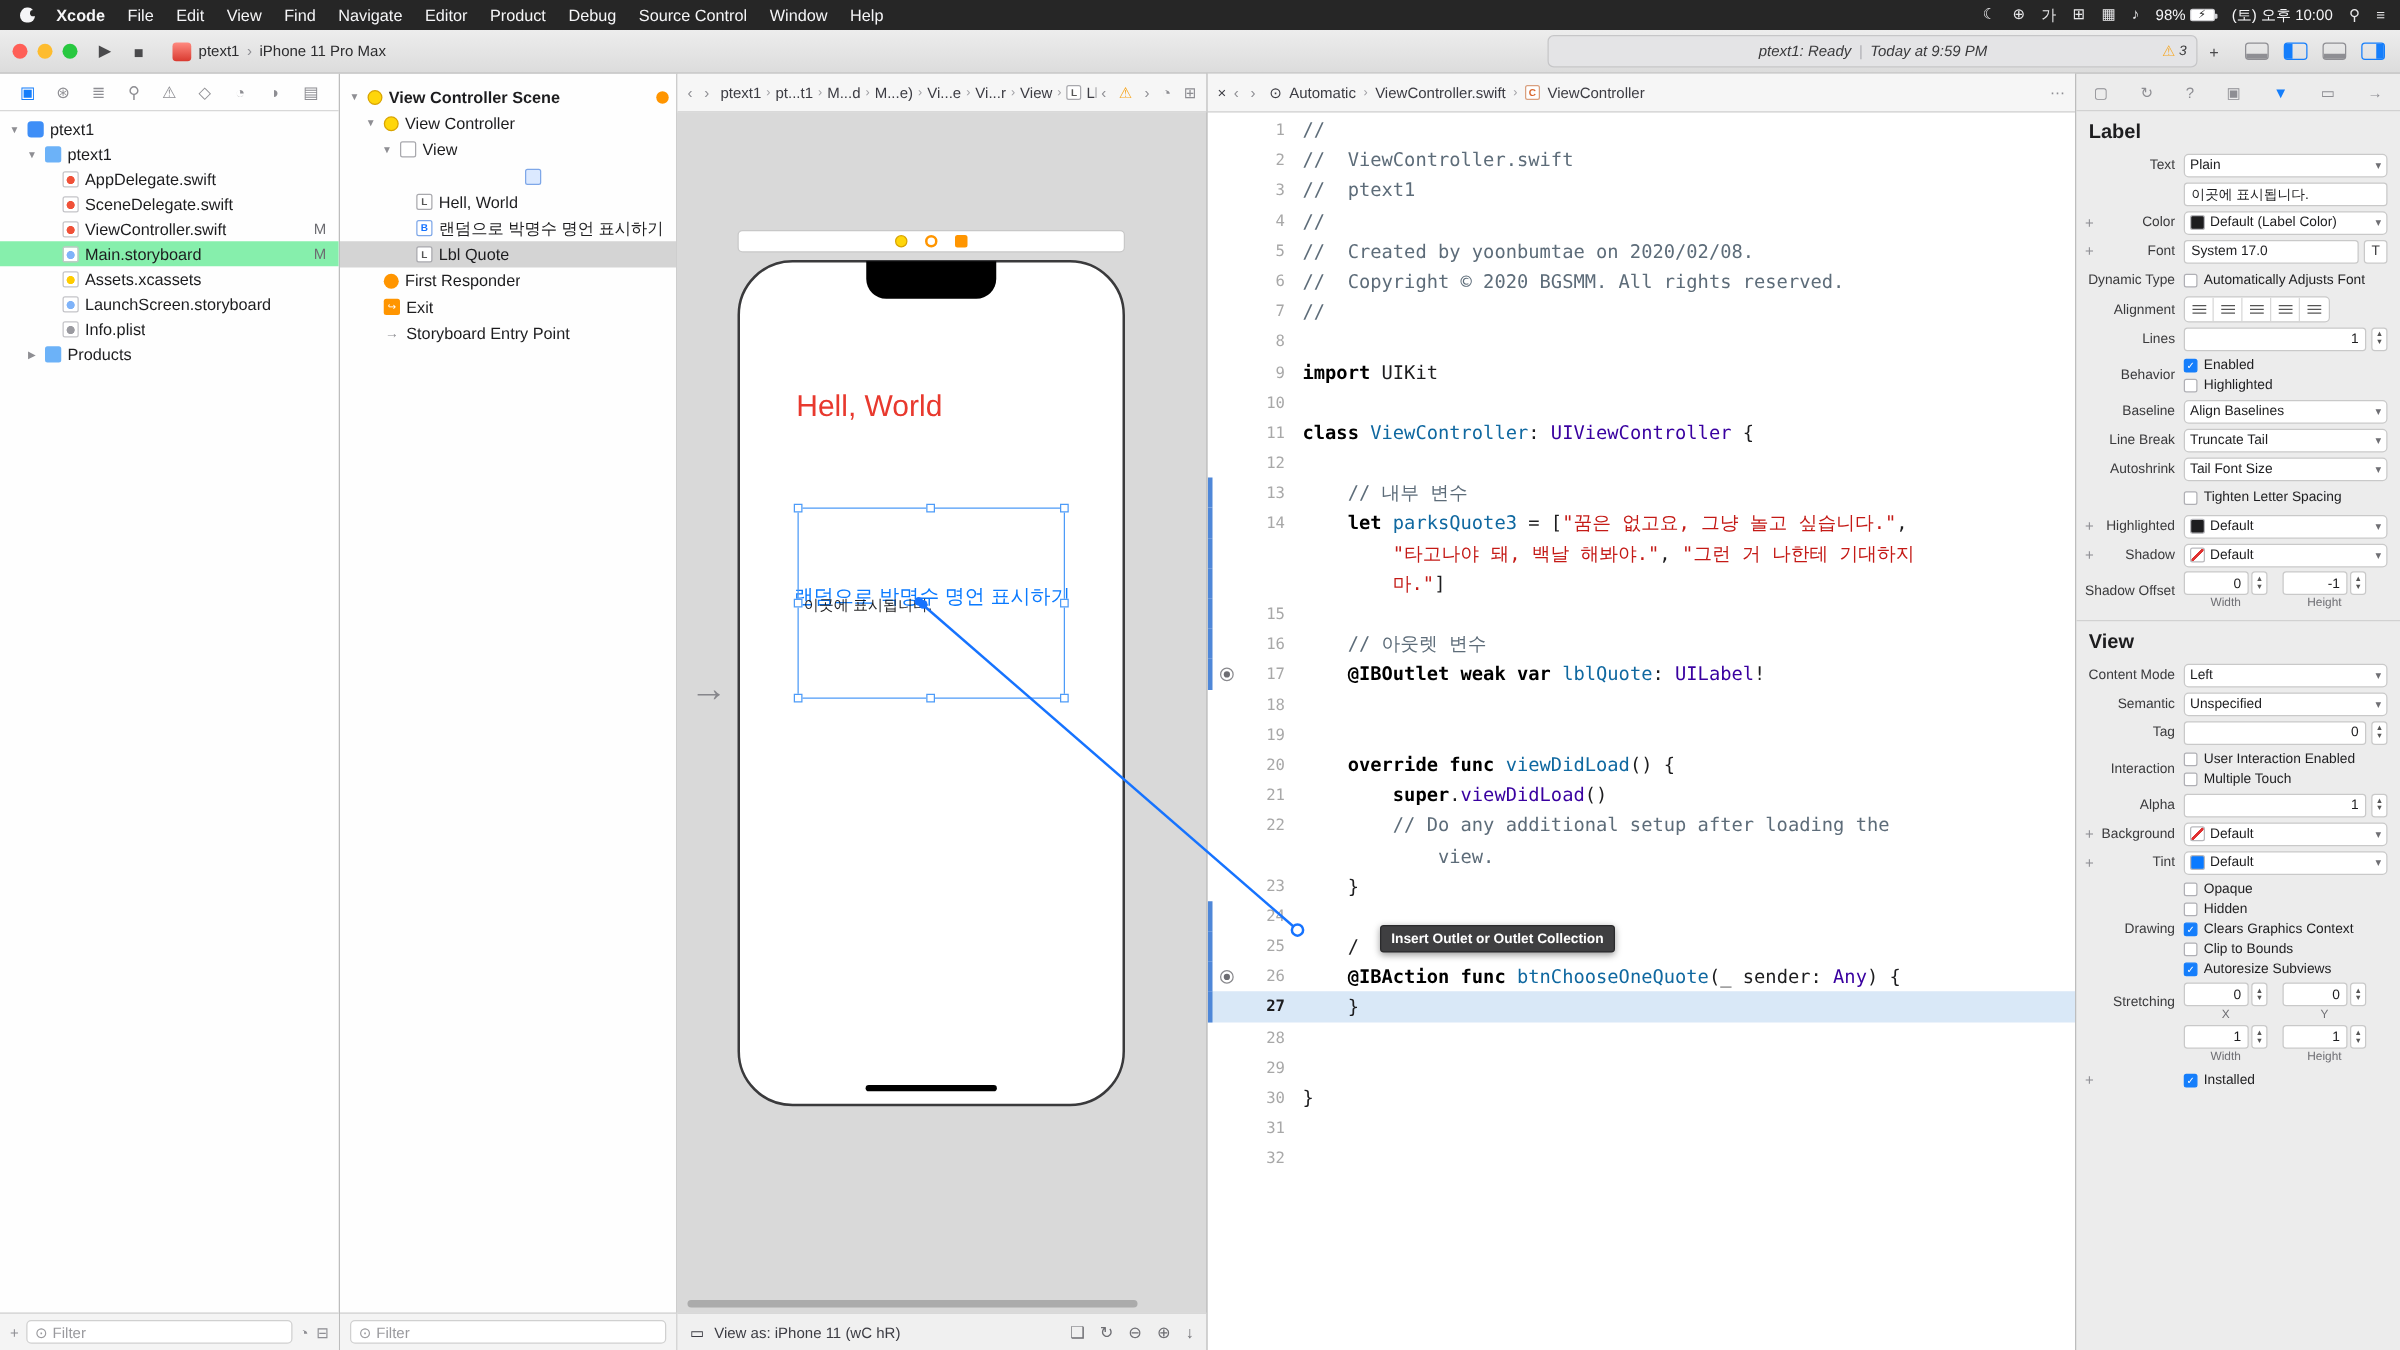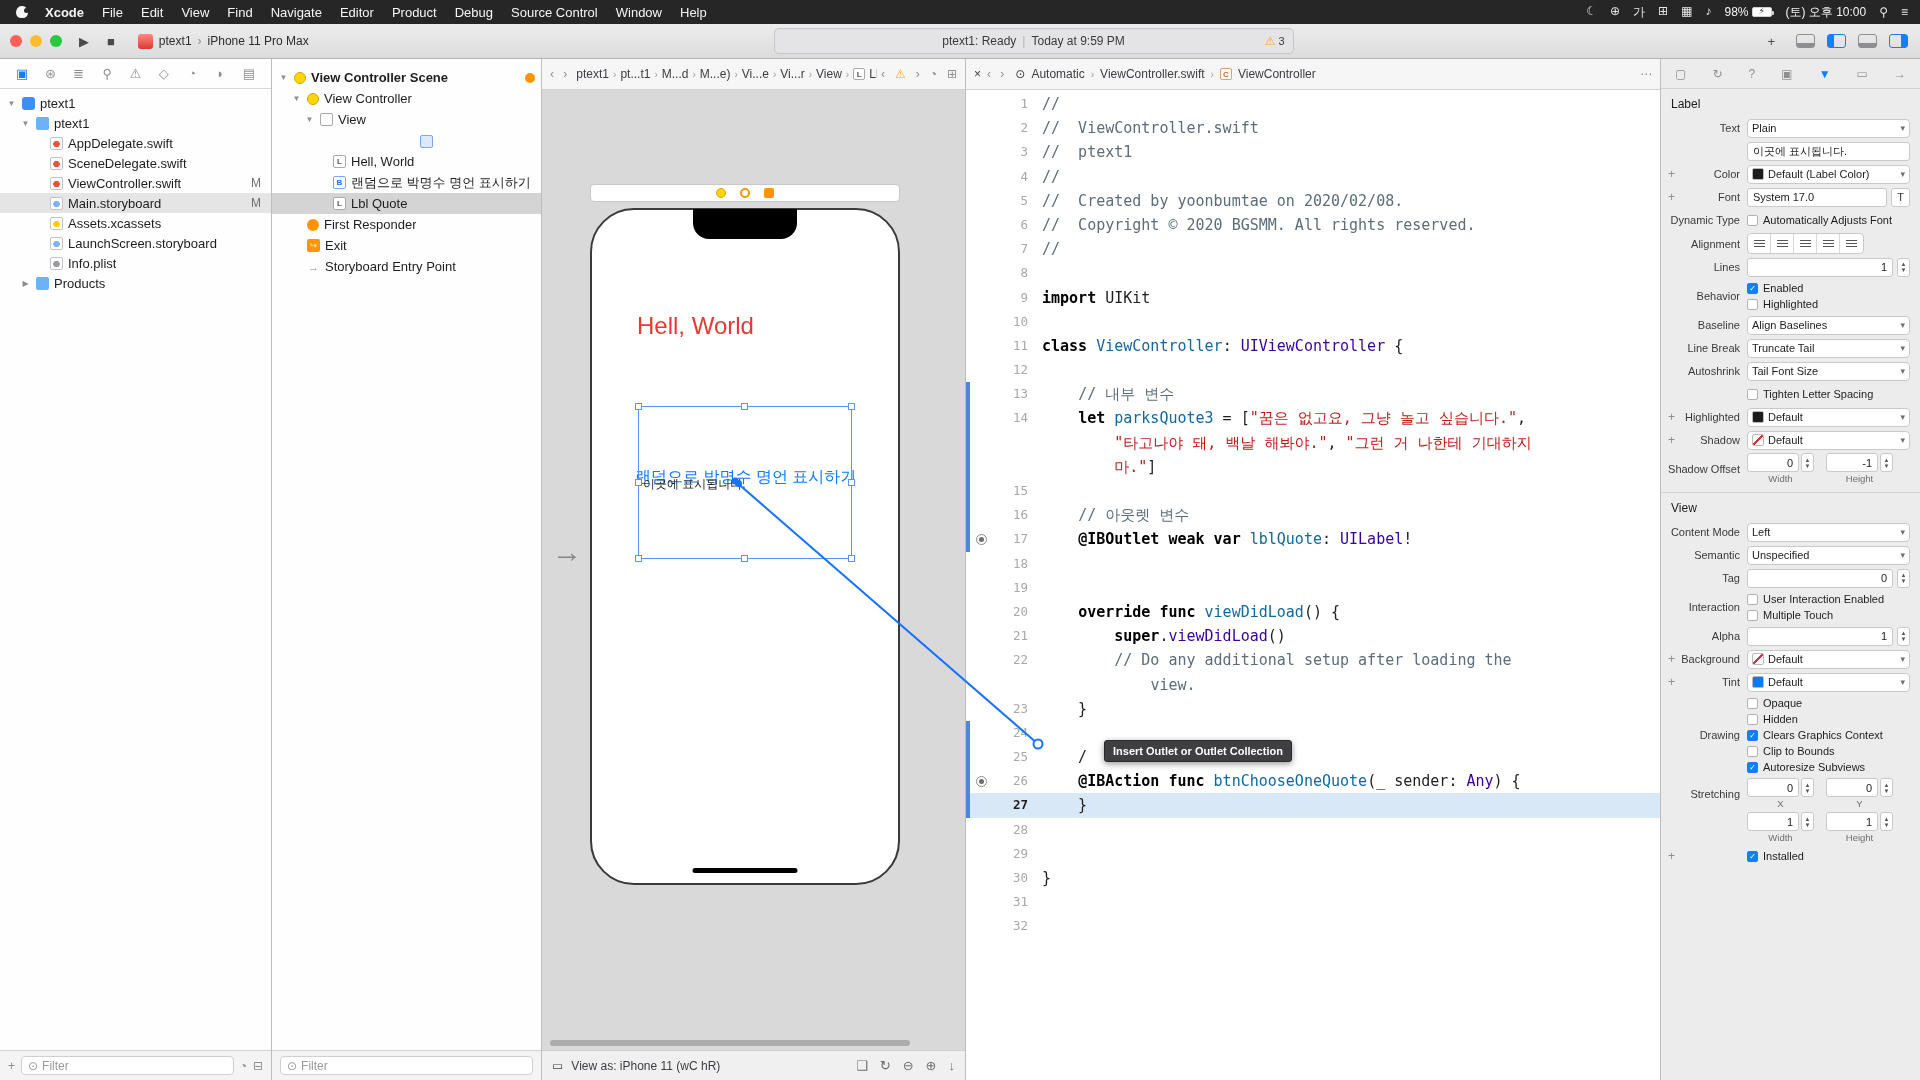--- a/index.html
+++ b/index.html
@@ -20,42 +20,42 @@
   .batt::after{content:"";position:absolute;right:-3px;top:2.5px;width:2px;height:4px;background:#cfcfd2;border-radius:0 1px 1px 0;}
   .batt .bolt{position:absolute;left:5px;top:-2px;font-size:9px;color:#262626;}
 
   
   .toolbar{height:35px;background:linear-gradient(#ededed,#dcdcdc);border-bottom:1px solid #b3b3b3;display:flex;align-items:center;padding:0 10px;flex:none;}
   .tl{width:12px;height:12px;border-radius:50%;margin-right:8px;flex:none;}
   .tb-btn{color:#4a4a4c;font-size:13px;padding:0 9px;}
   .scheme{display:flex;align-items:center;gap:6px;margin-left:14px;font-size:12px;color:#2c2c2e;}
   .appico{width:15px;height:15px;border-radius:3px;background:linear-gradient(#ff8a80,#d93a30);flex:none;}
   .sep-chev{color:#8e8e93;}
-  .tb-center{flex:1;display:flex;justify-content:center;}
+  .tb-center{flex:1;display:flex;justify-content:flex-end;font-style:italic;}
   .status-capsule{width:520px;height:26px;background:#e4e4e6;border:1px solid #c6c6c8;border-radius:5px;display:flex;align-items:center;justify-content:center;font-size:12px;color:#3a3a3c;position:relative;}
   .status-capsule .warnbadge{position:absolute;right:8px;display:flex;align-items:center;gap:3px;font-size:11px;color:#3a3a3c;}
   .warn-tri{color:#f6a723;font-size:12px;}
   .tb-right{display:flex;align-items:center;gap:12px;margin-right:2px;}
   .ptoggle{width:19px;height:14px;border:1.5px solid #8e8e93;border-radius:3px;position:relative;display:inline-block;}
   .ptoggle.active{border-color:#157efb;}
   .ptoggle.left.active::before{content:"";position:absolute;left:0;top:0;bottom:0;width:6px;background:#157efb;}
   .ptoggle.right.active::before{content:"";position:absolute;right:0;top:0;bottom:0;width:6px;background:#157efb;}
   .ptoggle.bottom::before{content:"";position:absolute;left:0;right:0;bottom:0;height:4px;background:#8e8e93;}
 
   
   .main{flex:1;display:flex;min-height:0;}
 
   
   .navigator{width:272px;background:#fefefe;border-right:1px solid #bdbdbd;display:flex;flex-direction:column;flex:none;}
   .nav-iconbar{height:30px;display:flex;align-items:center;gap:0;padding:0 8px;border-bottom:1px solid #d8d8d8;justify-content:space-between;flex:none;}
   .nav-iconbar span{color:#8e8e93;font-size:13px;flex:1;text-align:center;}
   .nav-iconbar span.active{color:#157efb;}
   .tree{flex:1;overflow:hidden;padding-top:4px;font-size:13px;}
   .tree-row{height:20px;display:flex;align-items:center;gap:5px;white-space:nowrap;padding-right:4px;}
-  .tree-row.selected{background:#e5e5e5;}
+  .tree-row.selected{background:#86efac;}
   .disc{width:11px;font-size:8px;color:#8e8e93;text-align:center;flex:none;}
   .ficon{width:13px;height:13px;border-radius:2px;flex:none;}
   .ficon.project{background:#3e8ef7;border-radius:3px;}
   .ficon.folder{background:#6cb2f8;}
   .ficon.swift{background:radial-gradient(circle at 50% 55%,#f05138 0 3px,#fff 3.5px);border:1px solid #c4c4c8;}
   .ficon.storyboard{background:radial-gradient(circle at 50% 55%,#7fb3f9 0 3px,#fff 3.5px);border:1px solid #c4c4c8;}
   .ficon.assets{background:radial-gradient(circle at 50% 55%,#ffcc00 0 3px,#fff 3.5px);border:1px solid #c4c4c8;}
   .ficon.plist{background:radial-gradient(circle at 50% 55%,#9a9aa0 0 3px,#fff 3.5px);border:1px solid #c4c4c8;}
   .flabel{overflow:hidden;text-overflow:ellipsis;}
   .badge{margin-left:auto;color:#6d6d72;font-size:12px;padding-right:6px;}
@@ -123,21 +123,21 @@
   .code-line.current .lnum{color:#1d1d1f;font-weight:bold;}
   .src{padding-left:14px;}
   .cm{color:#5d6c79;} .kw{color:#000000;font-weight:bold;} .str{color:#c41a16;} .ty{color:#3900a0;} .fn{color:#0f68a0;} .pl{color:#1d1d1f;}
 
   
   .inspector{width:260px;background:#ececec;border-left:1px solid #bdbdbd;display:flex;flex-direction:column;flex:none;font-size:11px;}
   .insp-iconbar{height:30px;border-bottom:1px solid #d1d1d1;display:flex;align-items:center;padding:0 14px;justify-content:space-between;flex:none;}
   .insp-iconbar span{color:#8e8e93;font-size:12px;}
   .insp-iconbar span.active{color:#157efb;}
   .insp-body{flex:1;overflow:hidden;padding-bottom:8px;}
-  .insp-sec-title{font-weight:normal;font-size:12px;padding:8px 10px 4px 10px;color:#1d1d1f;}
+  .insp-sec-title{font-weight:bold;font-size:16px;padding:8px 10px 4px 10px;color:#1d1d1f;}
   .insp-sec-title.divided{border-top:1px solid #d1d1d1;margin-top:8px;}
   .insp-row{position:relative;display:flex;align-items:center;margin:3px 10px 3px 0;min-height:20px;}
   .plus{position:absolute;left:7px;color:#8e8e93;font-size:12px;}
   .insp-label{width:86px;text-align:right;padding-right:7px;color:#3a3a3c;flex:none;}
   .insp-ctl{flex:1;display:flex;align-items:center;gap:4px;min-width:0;}
   .dd{flex:1;height:19px;background:#fff;border:1px solid #c9c9c9;border-radius:4px;display:flex;align-items:center;gap:4px;padding:0 4px;overflow:hidden;}
   .dd .val{flex:1;overflow:hidden;text-overflow:ellipsis;white-space:nowrap;}
   .chev{color:#6e6e73;font-size:9px;}
   .swatch{width:12px;height:12px;border-radius:2px;border:1px solid #b9b9bd;flex:none;background:#1d1d1f;}
   .swatch.none{background:linear-gradient(135deg,#fff 42%,#e03030 42%,#e03030 58%,#fff 58%);}

